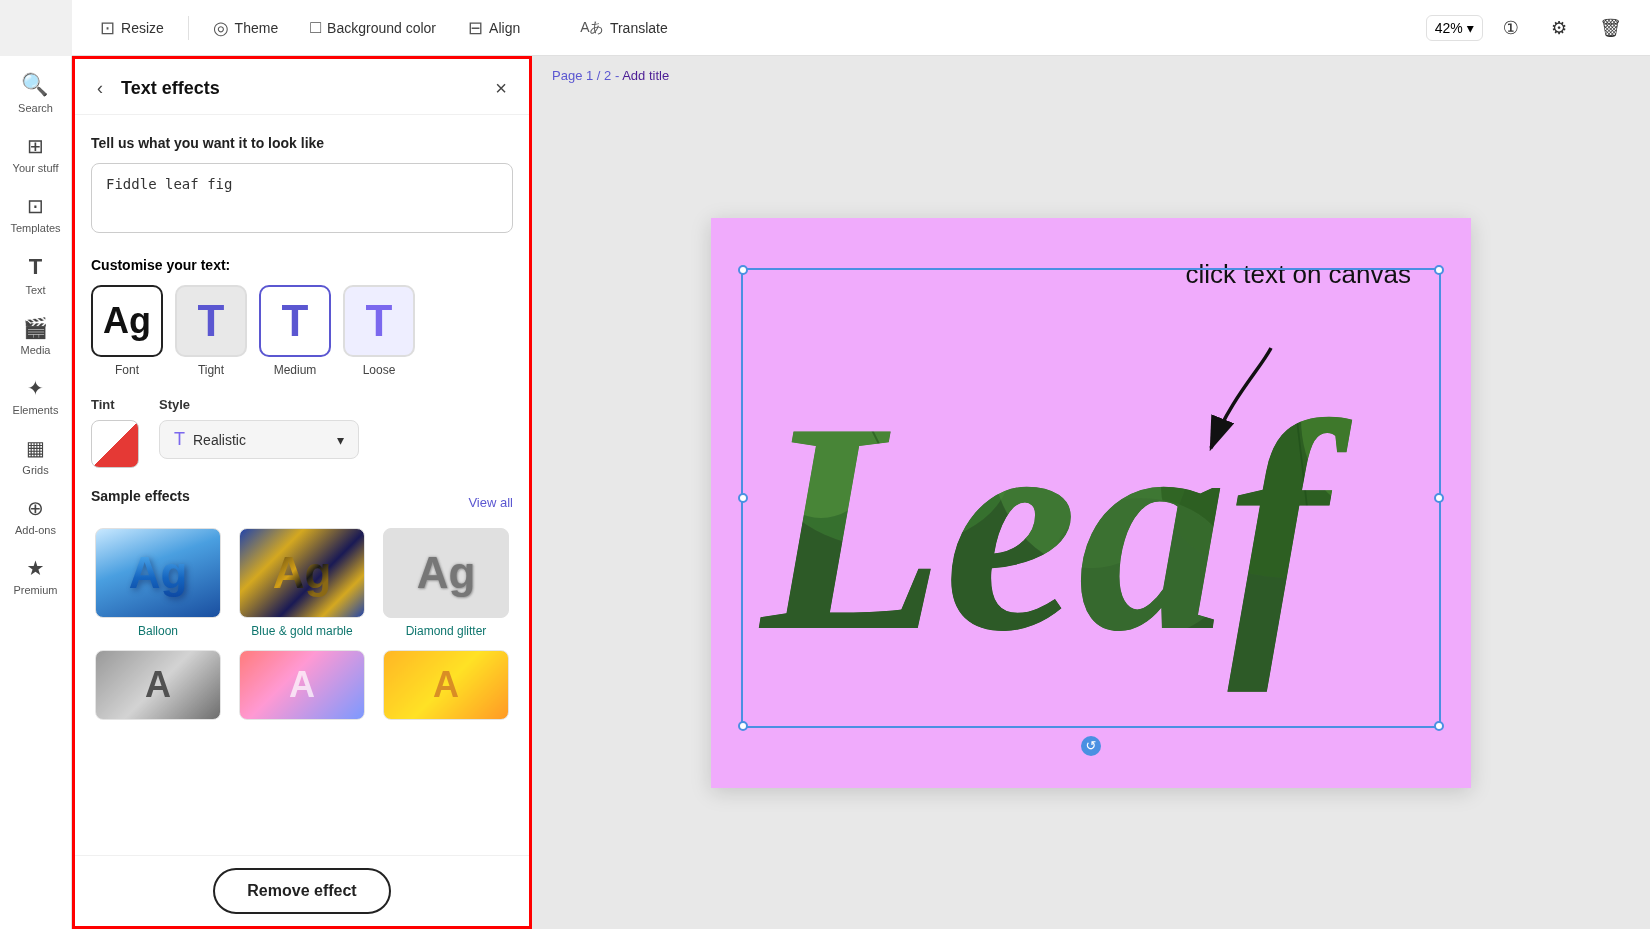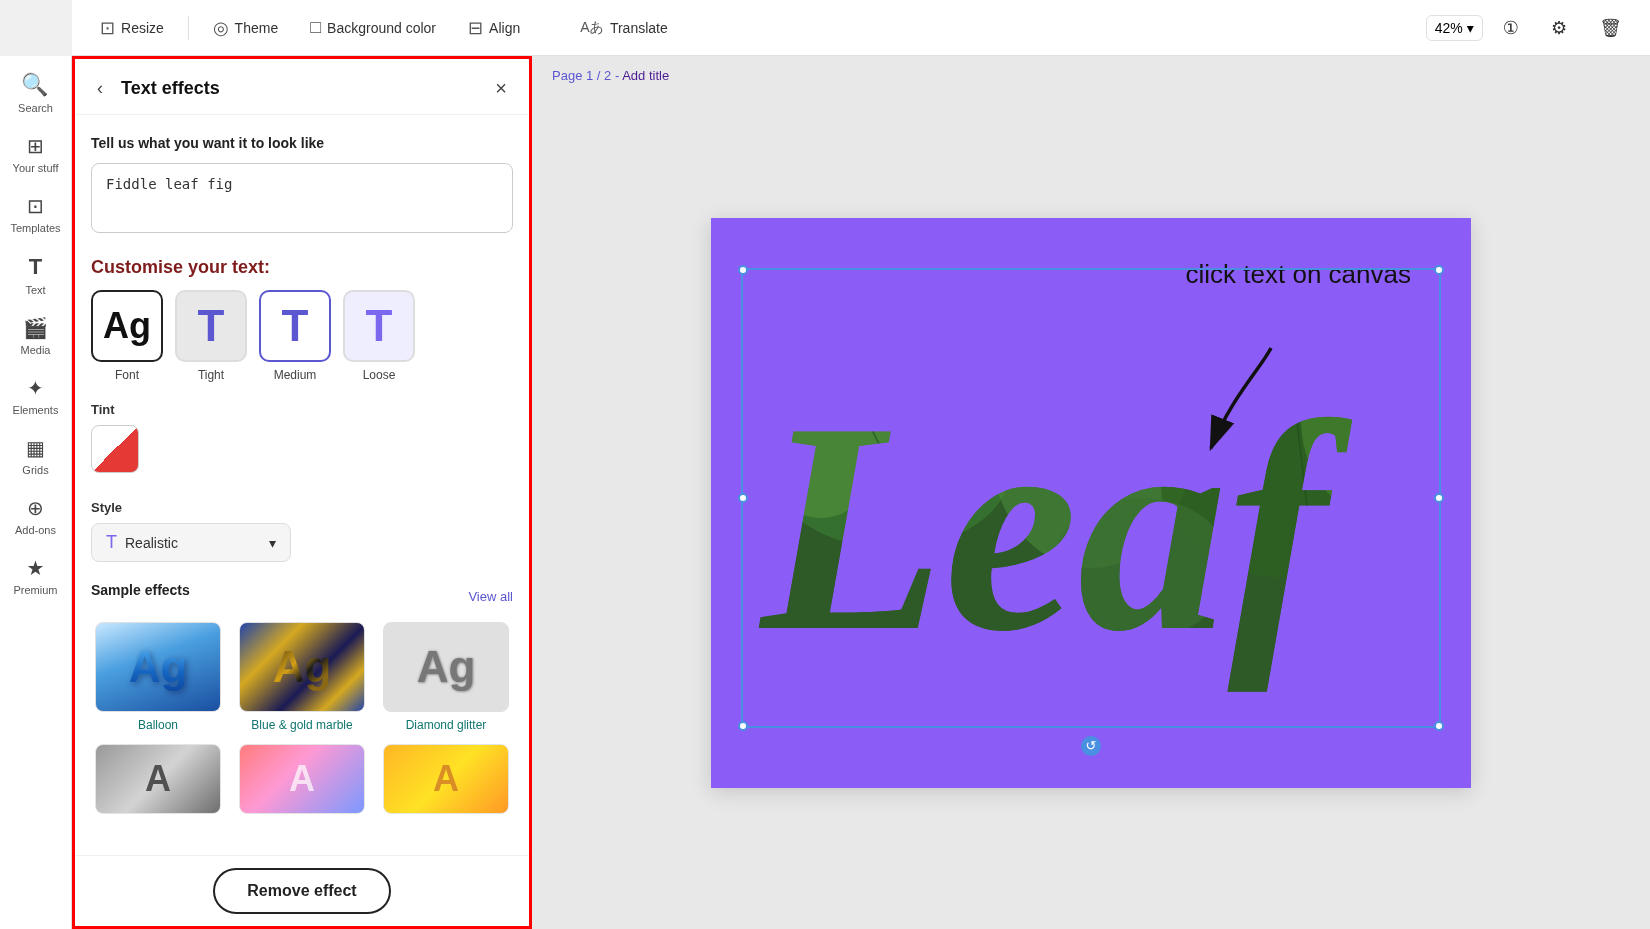--- a/index.html
+++ b/index.html
@@ -136,23 +136,23 @@
       padding: 12px 14px;
       font-size: 14px;
       color: #333;
       outline: none;
       margin-bottom: 20px;
       min-height: 70px;
       resize: none;
     }
 
     .customise-label {
-      font-size: 18px;
+      font-size: 14px;
       font-weight: 600;
-      color: #7f1d1d;
+      color: #000000;
       margin-bottom: 12px;
     }
 
     .style-options {
       display: flex;
       gap: 12px;
       margin-bottom: 20px;
     }
     .style-option {
       display: flex;
@@ -194,24 +194,23 @@
       background: #eeeeff;
       color: #7b68ee;
     }
     .style-option-label {
       font-size: 12px;
       color: #444;
     }
 
     .tint-style-row {
       display: flex;
-      gap: 27px;
+      gap: 20px;
       margin-bottom: 20px;
       align-items: flex-start;
-      flex-direction: column;
     }
     .tint-col, .style-col {
       display: flex;
       flex-direction: column;
       gap: 8px;
     }
     .sub-label {
       font-size: 13px;
       font-weight: 600;
       color: #333;
@@ -348,21 +347,21 @@
     .canvas-page-info span { color: #5b57d1; cursor: pointer; }
 
     .canvas-container {
       flex: 1;
       display: flex;
       align-items: center;
       justify-content: center;
       padding: 60px 40px 40px;
     }
     .canvas-page {
-      background: #8b5cf6;
+      background: #f0abfc;
       position: relative;
       width: 760px;
       height: 570px;
       box-shadow: 0 4px 20px rgba(0,0,0,0.15);
     }
 
     
     .selection-box {
       position: absolute;
       top: 50px;

